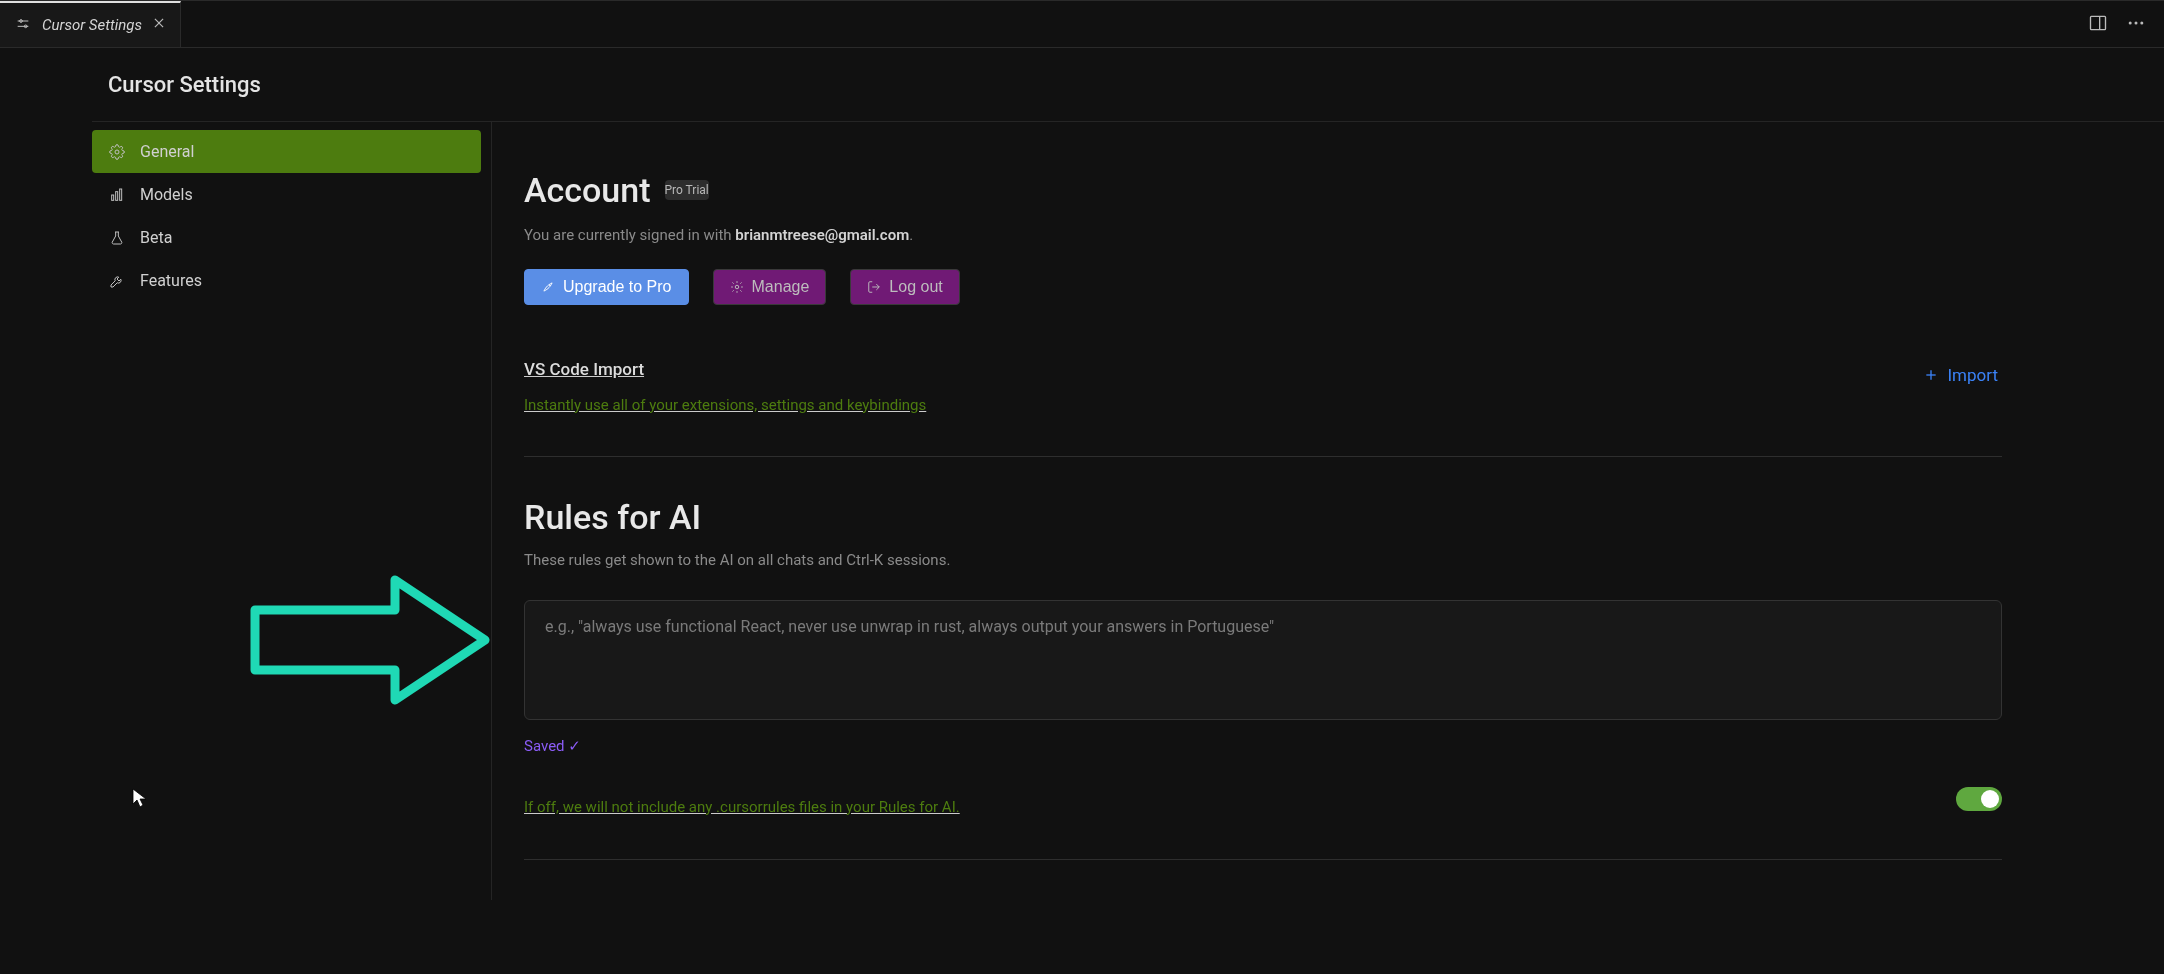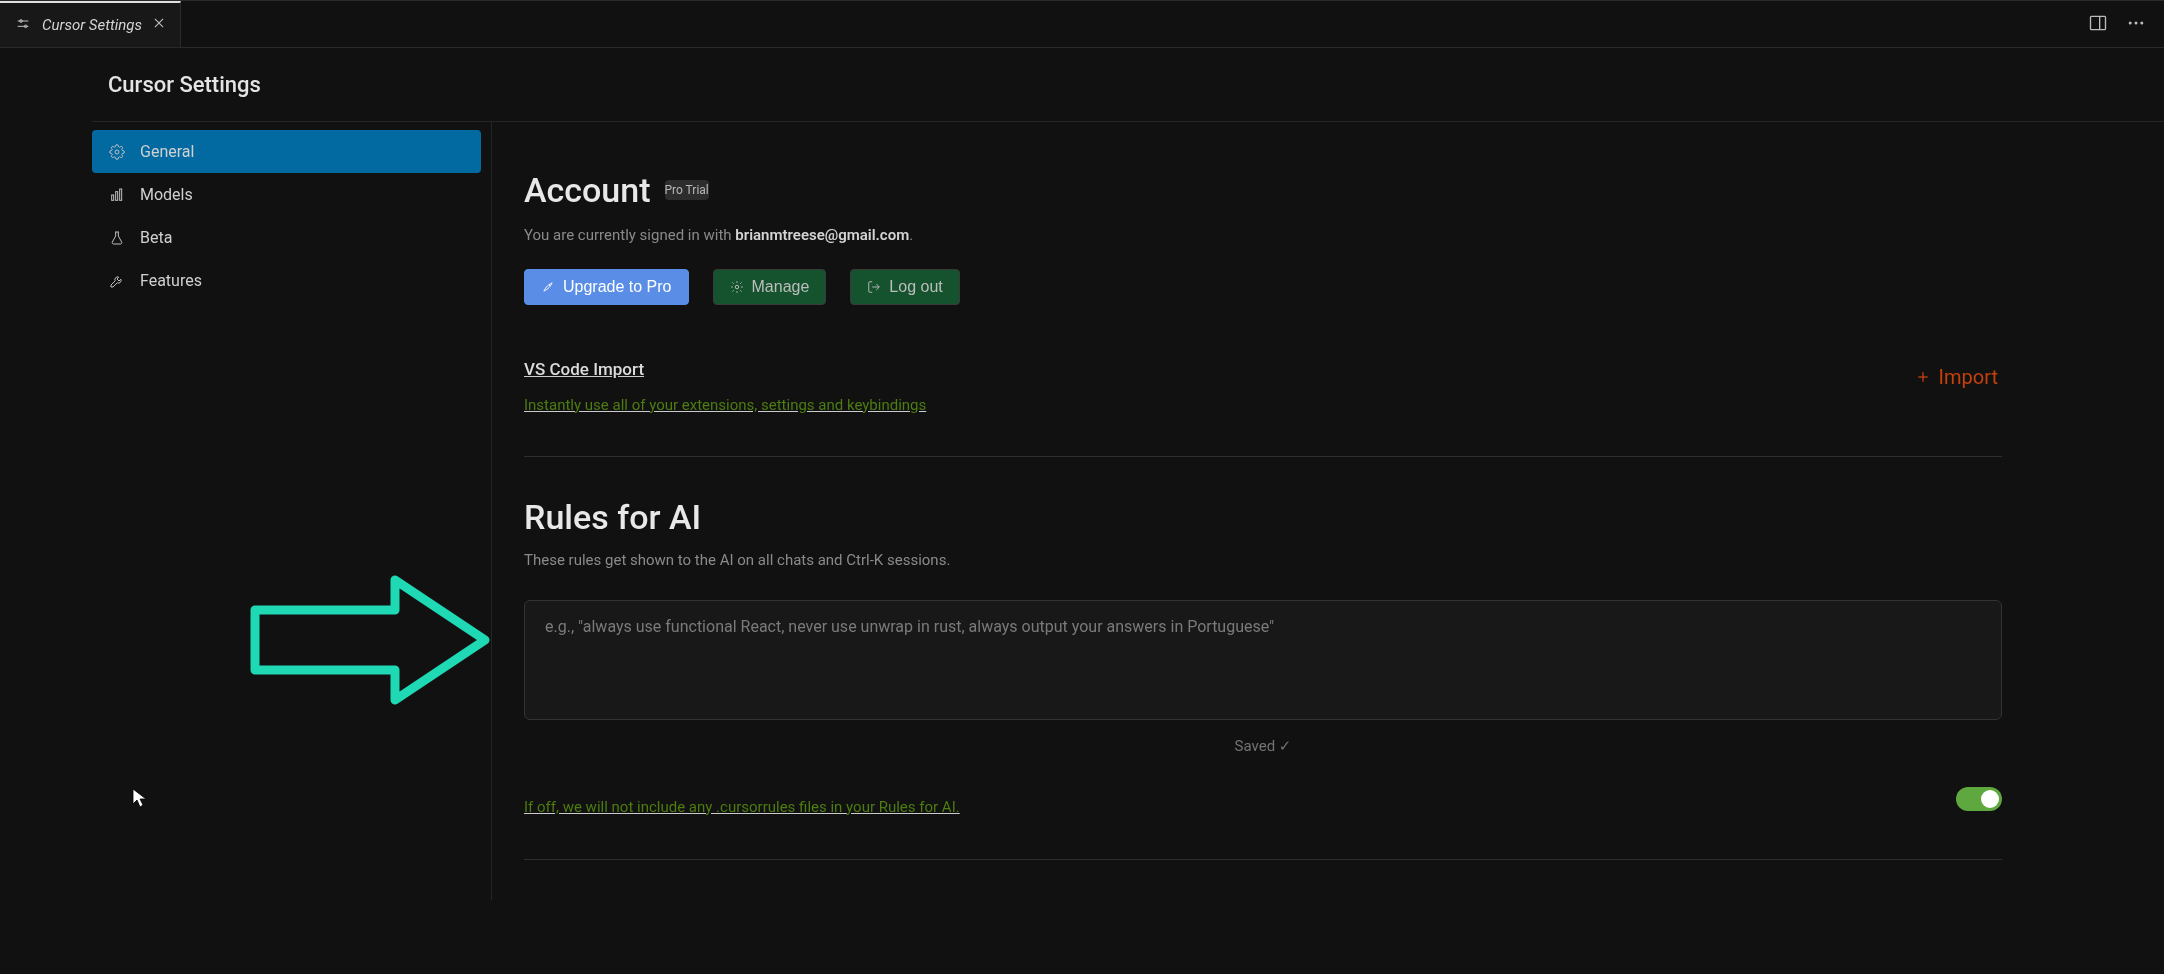--- a/index.html
+++ b/index.html
@@ -68,21 +68,21 @@
   }
   .side-item {
     display:flex; align-items:center; gap:14px;
     padding: 12px 0 12px 16px;
     margin-right:10px;
     color:#d0d0d0;
     font-size:16px;
     cursor:pointer;
     border-radius:4px;
   }
-  .side-item.active { background:#0369a1; }
+  .side-item.active { background:#4d7c0f; }
   .side-icon { width:18px; height:18px; display:inline-flex; align-items:center; justify-content:center; }
   .side-icon svg { width:16px; height:16px; stroke:#c0c0c0; fill:none; stroke-width:1.5; }
 
   
   .main {
     flex:1;
     padding: 48px 0 0 32px;
     max-width: 1620px;
   }
   .section { padding-right: 110px; }
@@ -96,56 +96,56 @@
   }
   .subtext { color:#8a8a8a; font-size:15px; margin-top:14px; line-height:1.5; }
   .subtext strong { color:#d4d4d4; font-weight:600; }
 
   .btn-row { display:flex; gap:24px; margin-top:22px; flex-wrap:wrap; }
   .btn {
     display:inline-flex; align-items:center; gap:8px;
     padding: 8px 16px;
     font-size:16px;
     border:1px solid #3a3a3a;
-    background:#14532d;
+    background:#701a75;
     color:#bdbdbd;
     border-radius:4px;
     cursor:pointer;
   }
   .btn.primary { background:#5a8ee6; border-color:#5a8ee6; color:#ffffff; }
   .btn svg { width:14px; height:14px; stroke:currentColor; fill:none; stroke-width:1.6; }
 
   .row-between { display:flex; justify-content:space-between; align-items:flex-start; gap:24px; }
   .row-between .left { flex:1;text-decoration:underline; }
   .small-title { font-size:17px; color:#dcdcdc; font-weight:500; }
   .muted { font-size:15px; color:#4d7c0f; margin-top:16px; line-height:1.45; }
 
   .ghost-btn {
     display:inline-flex; align-items:center; gap:8px;
-    color:#c2410c; font-size:20px; cursor:pointer;
+    color:#3b82f6; font-size:17px; cursor:pointer;
     padding:6px 4px;
   }
   .ghost-btn svg{ width:16px; height:16px; stroke:currentColor; fill:none; stroke-width:2;}
 
   .rules-textarea {
     width:100%;
     min-height:120px;
     margin-top:28px;
     background:#181818;
     border:1px solid #333;
     border-radius:6px;
     padding:16px 20px;
     color:#ccc;
     font-size:16px;
     font-family:inherit;
     resize:none;
     outline:none;
   }
   .rules-textarea::placeholder { color:#7a7a7a; }
-  .saved-row { text-align:center; margin-top:14px; color:#737373; font-size:15px; }
+  .saved-row { text-align:left; margin-top:14px; color:#8b5cf6; font-size:15px; }
 
   .toggle {
     position:relative; width:46px; height:24px;
     background:#5fa83f; border-radius:12px; cursor:pointer;
     flex-shrink:0; margin-top:6px;
   }
   .toggle .knob{
     position:absolute; right:3px; top:3px;
     width:18px; height:18px; border-radius:50%;
     background:#fff;

